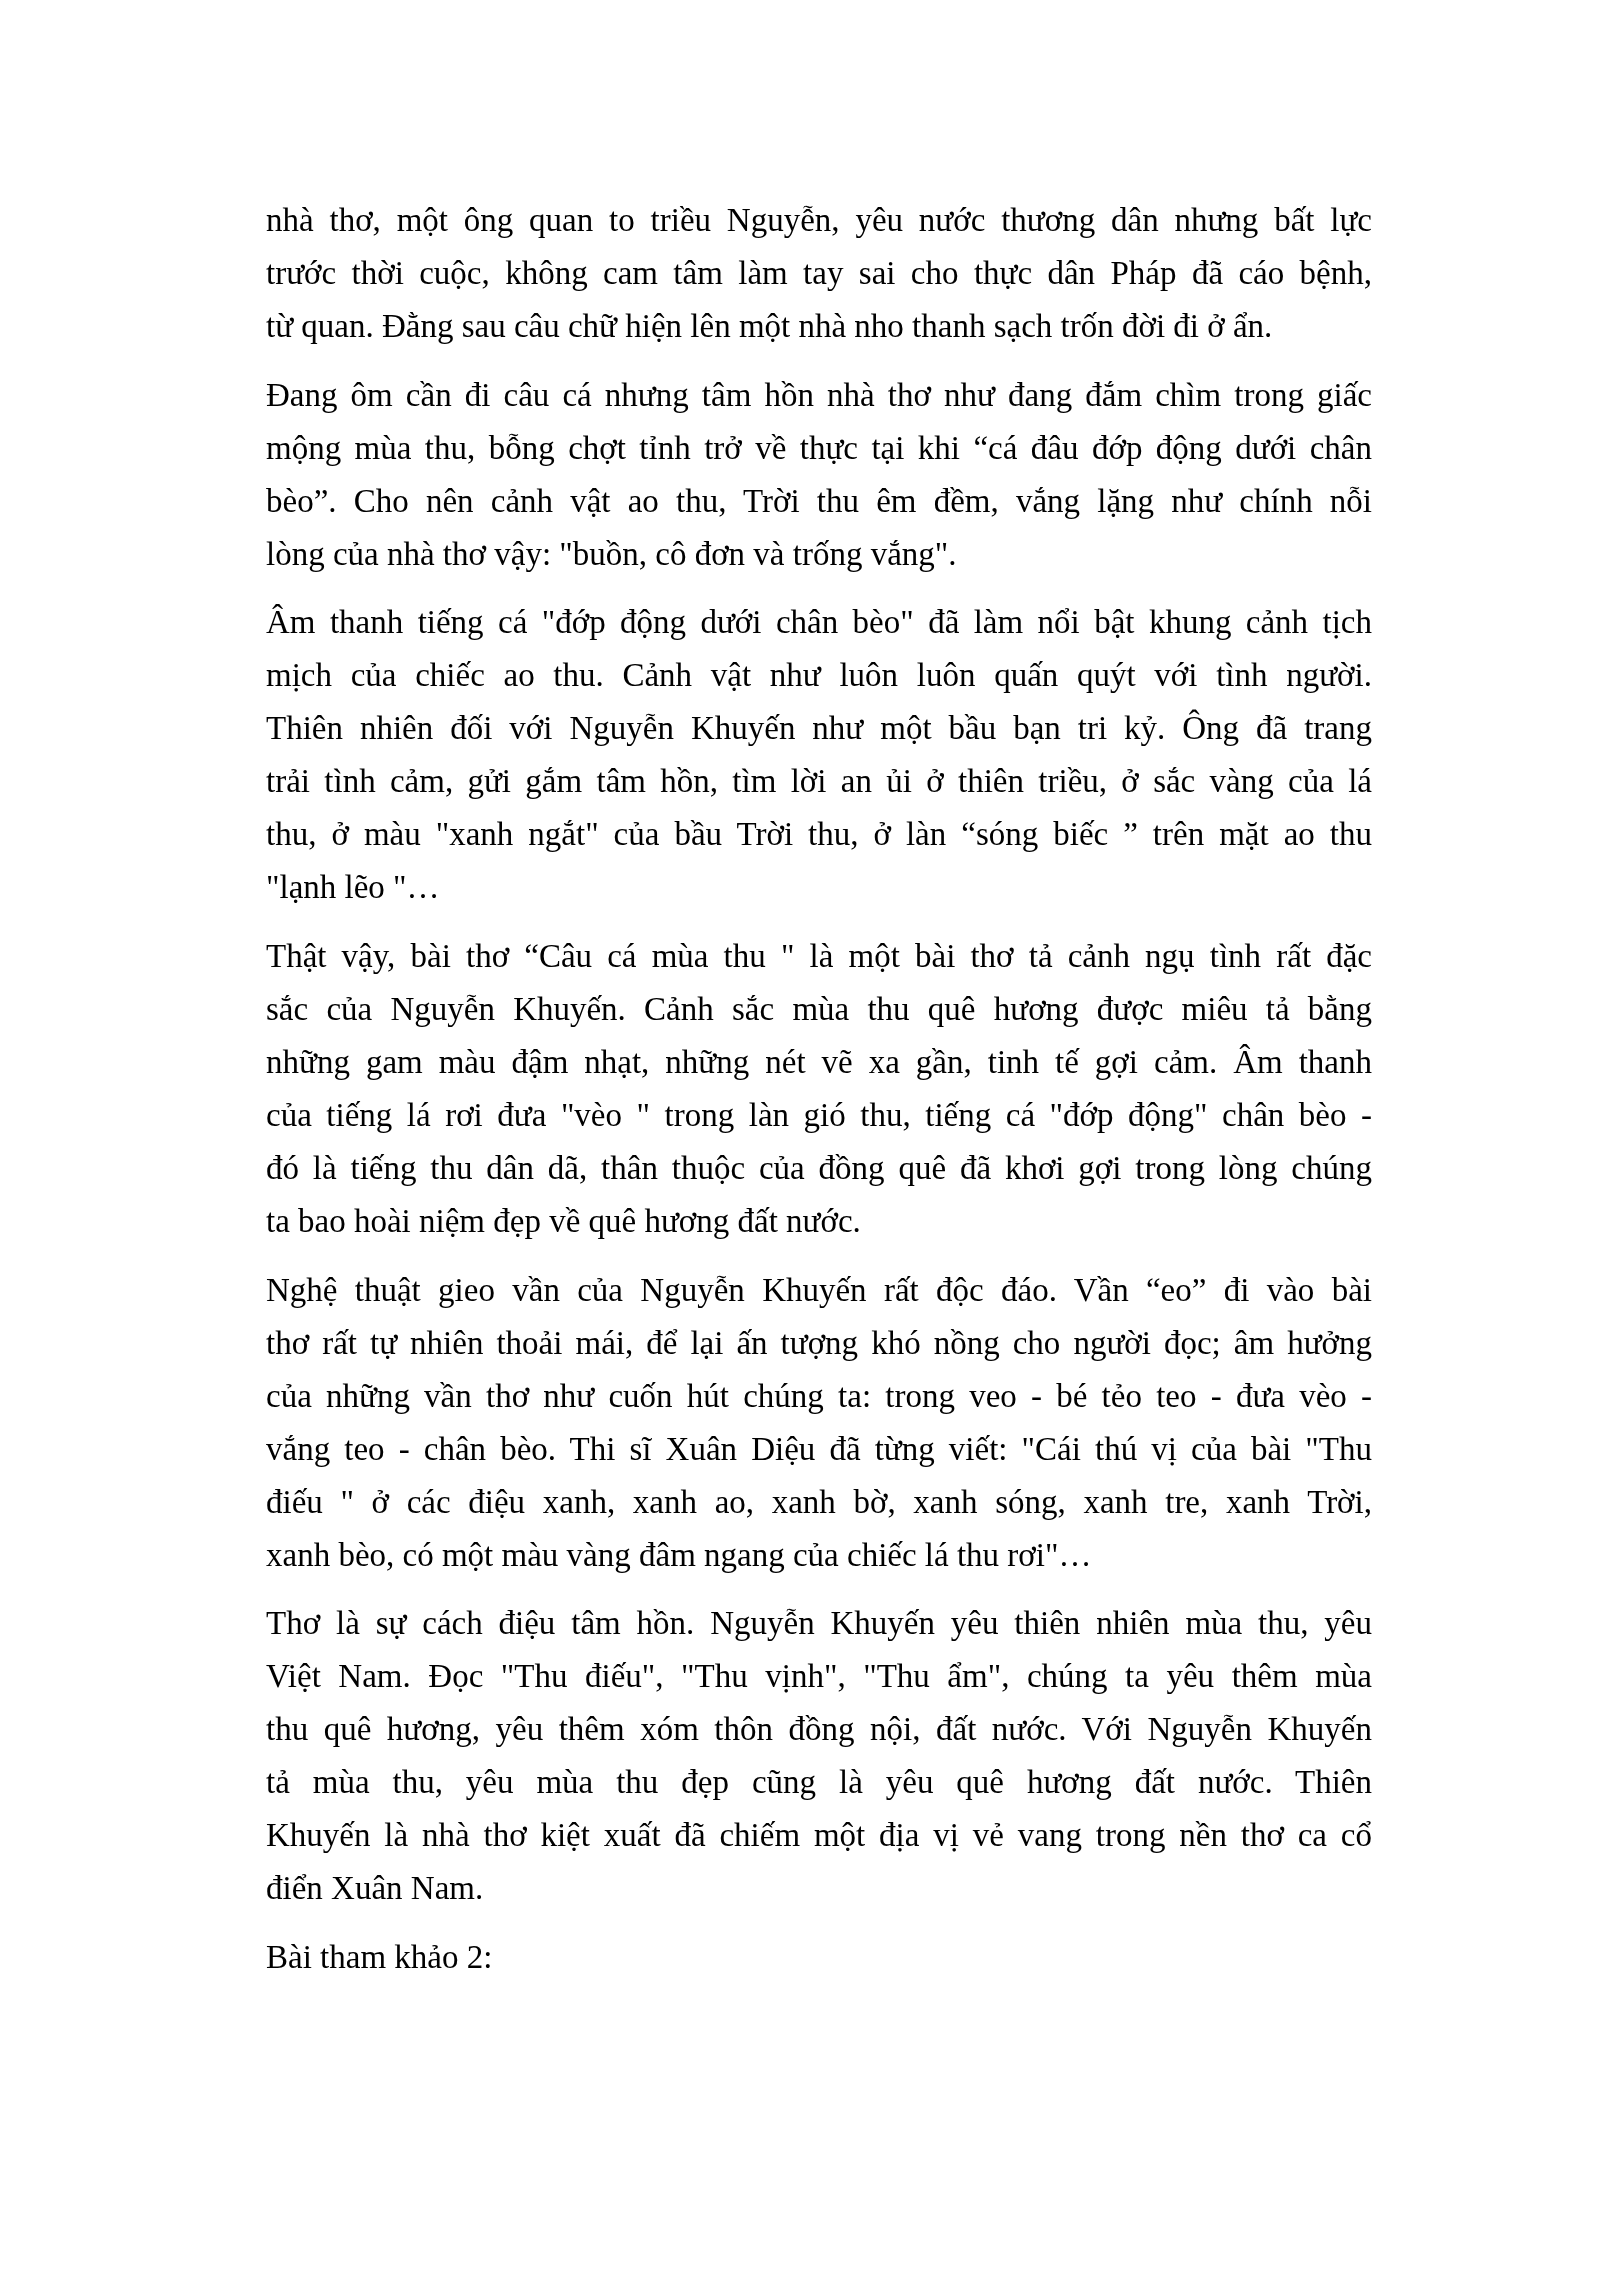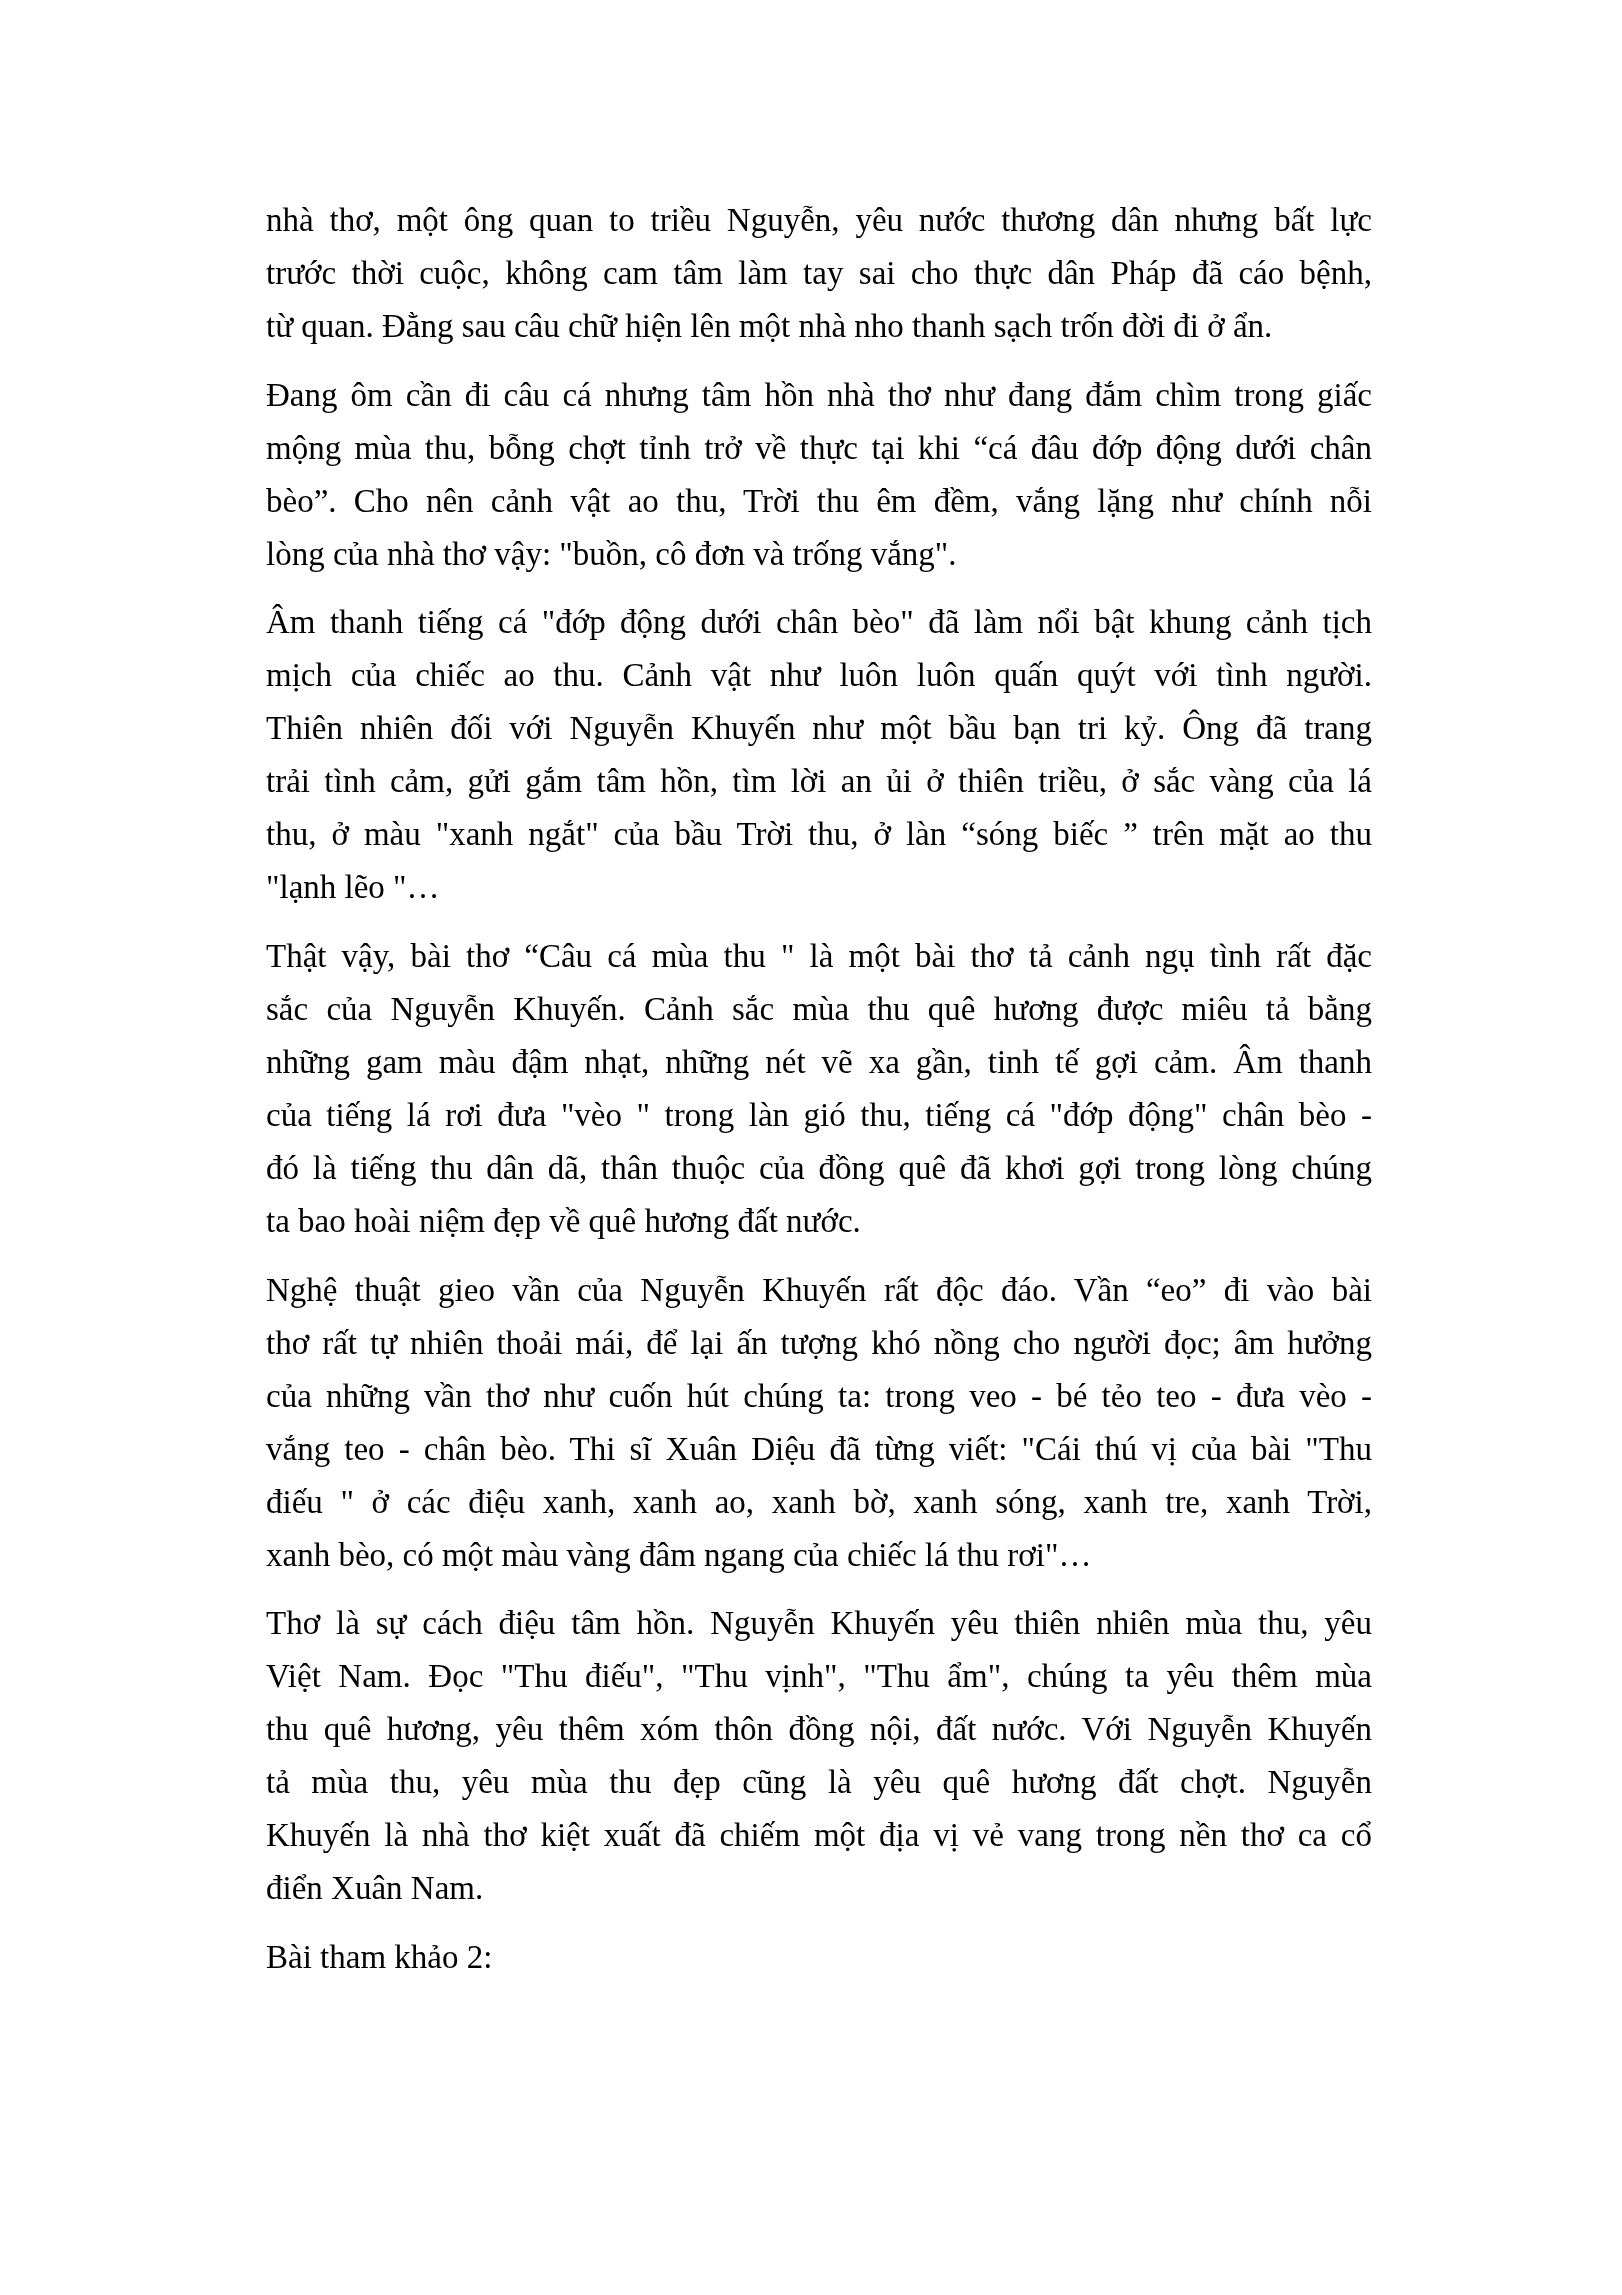--- a/index.html
+++ b/index.html
@@ -83,21 +83,21 @@
         <div class="text-line">thơ rất tự nhiên thoải mái, để lại ấn tượng khó nồng cho người đọc; âm hưởng</div>
         <div class="text-line">của những vần thơ như cuốn hút chúng ta: trong veo - bé tẻo teo - đưa vèo -</div>
         <div class="text-line">vắng teo - chân bèo. Thi sĩ Xuân Diệu đã từng viết: "Cái thú vị của bài "Thu</div>
         <div class="text-line">điếu " ở các điệu xanh, xanh ao, xanh bờ, xanh sóng, xanh tre, xanh Trời,</div>
         <div class="text-line last-line">xanh bèo, có một màu vàng đâm ngang của chiếc lá thu rơi"…</div>
       </div>
       <div class="paragraph">
         <div class="text-line">Thơ là sự cách điệu tâm hồn. Nguyễn Khuyến yêu thiên nhiên mùa thu, yêu</div>
         <div class="text-line">Việt Nam. Đọc "Thu điếu", "Thu vịnh", "Thu ẩm", chúng ta yêu thêm mùa</div>
         <div class="text-line">thu quê hương, yêu thêm xóm thôn đồng nội, đất nước. Với Nguyễn Khuyến</div>
-        <div class="text-line">tả mùa thu, yêu mùa thu đẹp cũng là yêu quê hương đất chợt. Nguyễn</div>
+        <div class="text-line">tả mùa thu, yêu mùa thu đẹp cũng là yêu quê hương đất nước. Thiên</div>
         <div class="text-line">Khuyến là nhà thơ kiệt xuất đã chiếm một địa vị vẻ vang trong nền thơ ca cổ</div>
         <div class="text-line last-line">điển Xuân Nam.</div>
       </div>
       <div class="paragraph bold">
         <div class="text-line last-line">Bài tham khảo 2:</div>
       </div>
     </div>
 </div>
 
 

